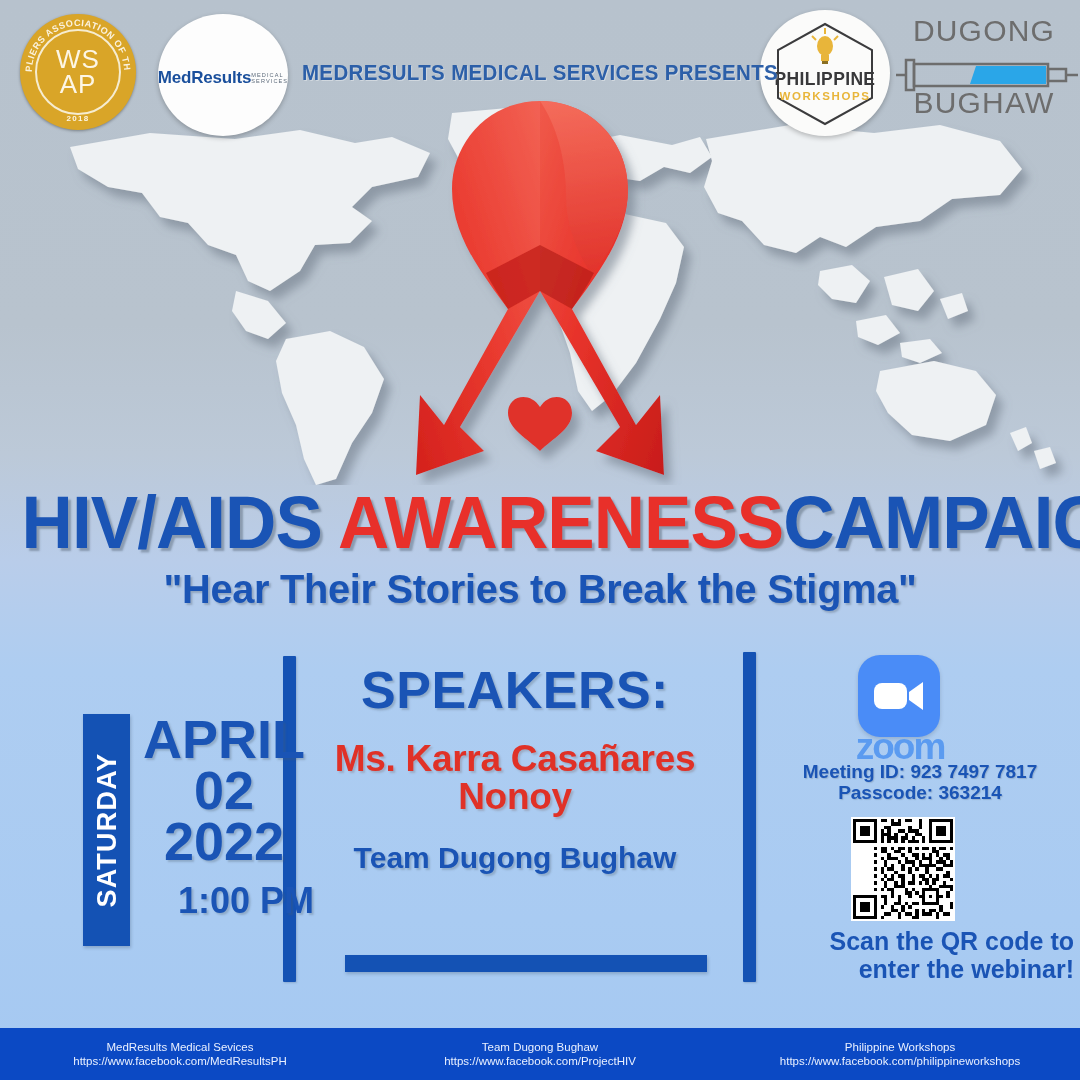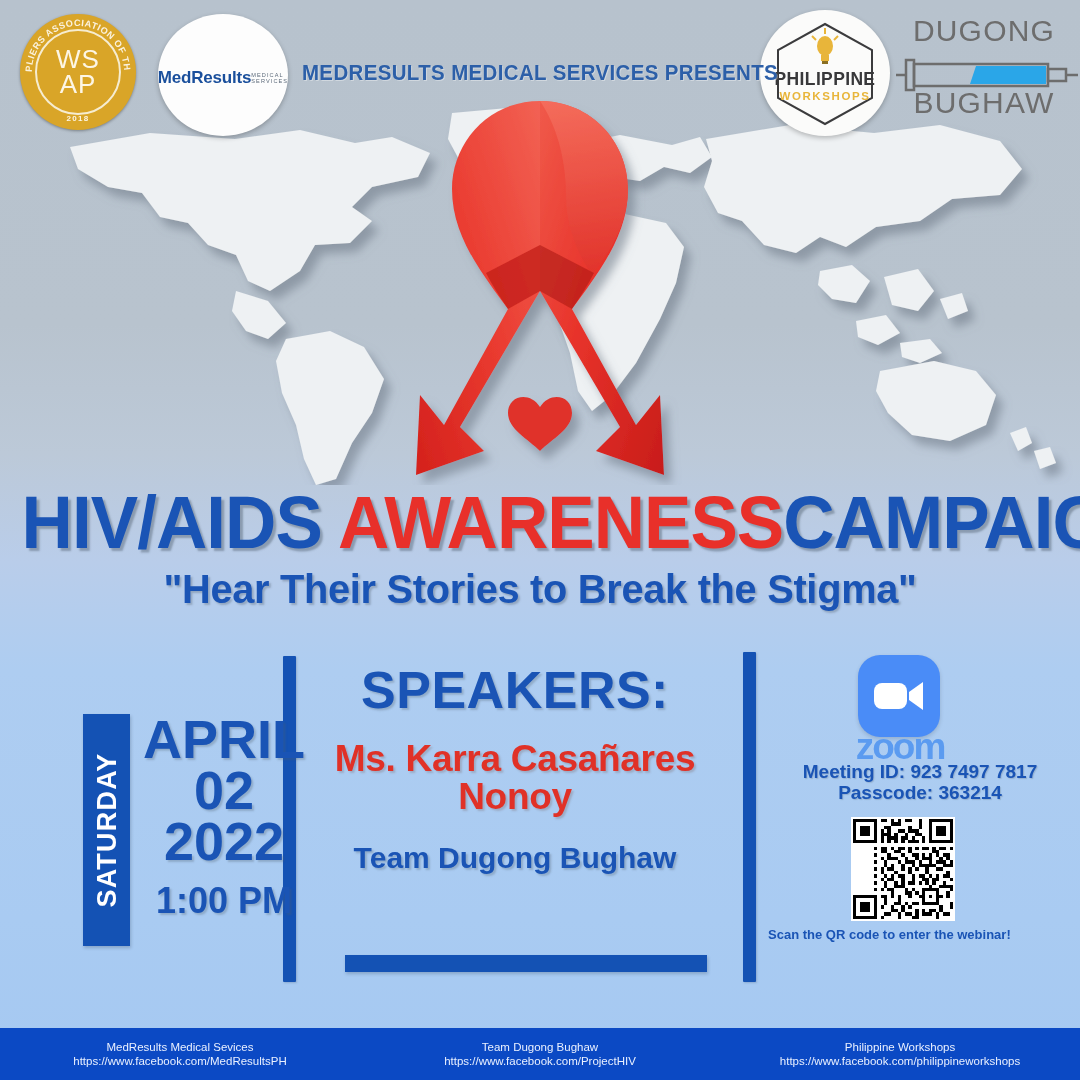--- a/index.html
+++ b/index.html
@@ -143,21 +143,21 @@
     font-size:27px; letter-spacing:1.2px;
     font-family:"Liberation Sans Narrow","Liberation Sans",sans-serif;
   }
   .date-text{
     position:absolute; left:134px; top:714px; width:180px;
     text-align:center; color:#1a54b5; font-weight:bold;
     font-family:"Liberation Sans Narrow","Liberation Sans",sans-serif;
     line-height:.94; text-shadow:2px 2px 2px rgba(80,95,110,.3);
   }
   .date-text .m,.date-text .d,.date-text .y{ display:block; font-size:54px; }
-  .date-text .tm{ display:block; font-size:36px; margin-top:18px; }
+  .date-text .tm{ display:block; font-size:36px; margin-top:18px;text-align:right; }
 
   
   .speakers{
     position:absolute; left:300px; top:660px; width:430px; text-align:center;
     font-family:"Liberation Sans Narrow","Liberation Sans",sans-serif;
   }
   .sp-head{
     font-size:52px; font-weight:bold; color:#1a54b5;
     text-shadow:2px 2px 2px rgba(80,95,110,.3); letter-spacing:.5px;
   }
@@ -192,23 +192,23 @@
     font-family:"Liberation Sans Narrow","Liberation Sans",sans-serif;
     font-size:19px; font-weight:bold; color:#1a54b5; line-height:1.08;
     text-shadow:1px 1px 1px rgba(80,95,110,.25);
   }
   .qr{
     position:absolute; left:851px; top:817px; width:104px; height:104px;
     background:#fff; padding:2px;
   }
   .qr svg{ display:block; width:100%; height:100%; }
   .qr-note{
-    position:absolute; left:768px; top:928px; width:306px; text-align:left;
-    font-family:"Liberation Sans Narrow","Liberation Sans",sans-serif;
-    font-size:13px; font-weight:bold; color:#1a54b5; line-height:1.1;
+    position:absolute; left:768px; top:928px; width:306px; text-align:right;
+    font-family:"Liberation Sans Narrow","Liberation Sans",sans-serif;
+    font-size:25px; font-weight:bold; color:#1a54b5; line-height:1.1;
   }
 
   
   .footer{
     position:absolute; left:0; bottom:0; width:1080px; height:52px;
     background:#0b49c4;
     display:flex; align-items:center;
   }
   .footer .col{
     flex:1; text-align:center; color:#e9f0ff; line-height:1.25;

